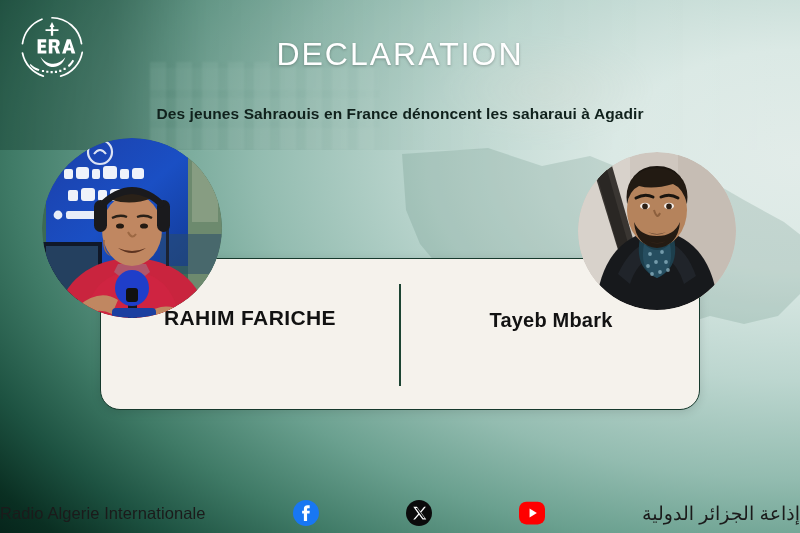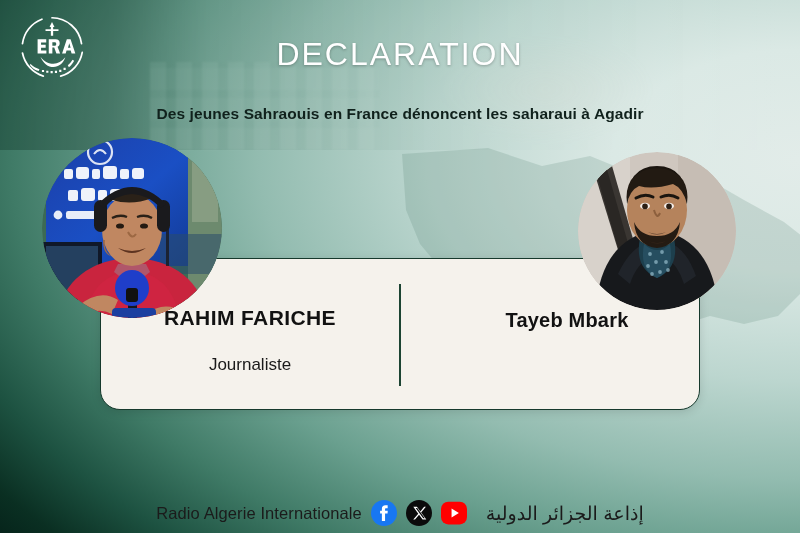--- a/index.html
+++ b/index.html
@@ -73,21 +73,21 @@
   
   .name-card {
     position:absolute; left:100px; top:258px; width:600px; height:152px;
     background:#f5f2ec;
     border-radius:20px;
     border:1.5px solid #16392c;
     box-shadow:0 2px 10px rgba(0,0,0,.13);
   }
   .card-half { position:absolute; top:0; height:152px; }
   .card-half.left  { left:0;     width:298px; }
-  .card-half.right { left:300px; width:300px;margin-left:16px; }
+  .card-half.right { left:300px; width:300px; }
   .card-divider {
     position:absolute; left:298px; top:25px; width:2px; height:102px;
     background:#1c4433;
   }
   .person-name {
     position:absolute; left:0; width:100%; text-align:center;
     color:#121212; font-weight:700;
   }
   .left  .person-name { top:47px; font-size:21px; letter-spacing:.4px; }
   .right .person-name { top:50px; font-size:20px; letter-spacing:.2px; }
@@ -101,21 +101,21 @@
   .avatar {
     position:absolute; border-radius:50%; overflow:hidden;
   }
   .avatar svg { width:100%; height:100%; display:block; }
   .avatar.left  { left:42px;  top:138px; width:180px; height:180px; }
   .avatar.right { left:578px; top:152px; width:158px; height:158px; }
 
   
   .footer {
     position:absolute; left:0; top:493px; width:800px; height:40px;
-    display:flex; align-items:center; justify-content:center; gap:9px;
+    display:flex; align-items:center; justify-content:space-between; gap:9px;
   }
   .footer-label {
     color:#1b1b1b; font-size:16.5px; font-weight:400; letter-spacing:.1px;
   }
   .footer-label.ar {
     font-size:19px; direction:rtl; margin-left:10px; font-weight:400;
   }
   .social { width:26px; height:26px; position:relative; display:inline-block; }
   .social svg { width:100%; height:100%; display:block; }
 </style>
@@ -160,21 +160,20 @@
       </g>
     </svg>
   </div>
 
   <div class="title">DECLARATION</div>
   <div class="subtitle">Des jeunes Sahraouis en France dénoncent les saharaui à Agadir</div>
 
   <div class="name-card">
     <div class="card-half left">
       <div class="person-name">RAHIM FARICHE</div>
-      <div class="person-role">Journaliste</div>
     </div>
     <div class="card-divider"></div>
     <div class="card-half right">
       <div class="person-name">Tayeb Mbark</div>
     </div>
   </div>
 
   <div class="avatar left">
     <svg viewBox="0 0 180 180" aria-hidden="true">
       <defs>

